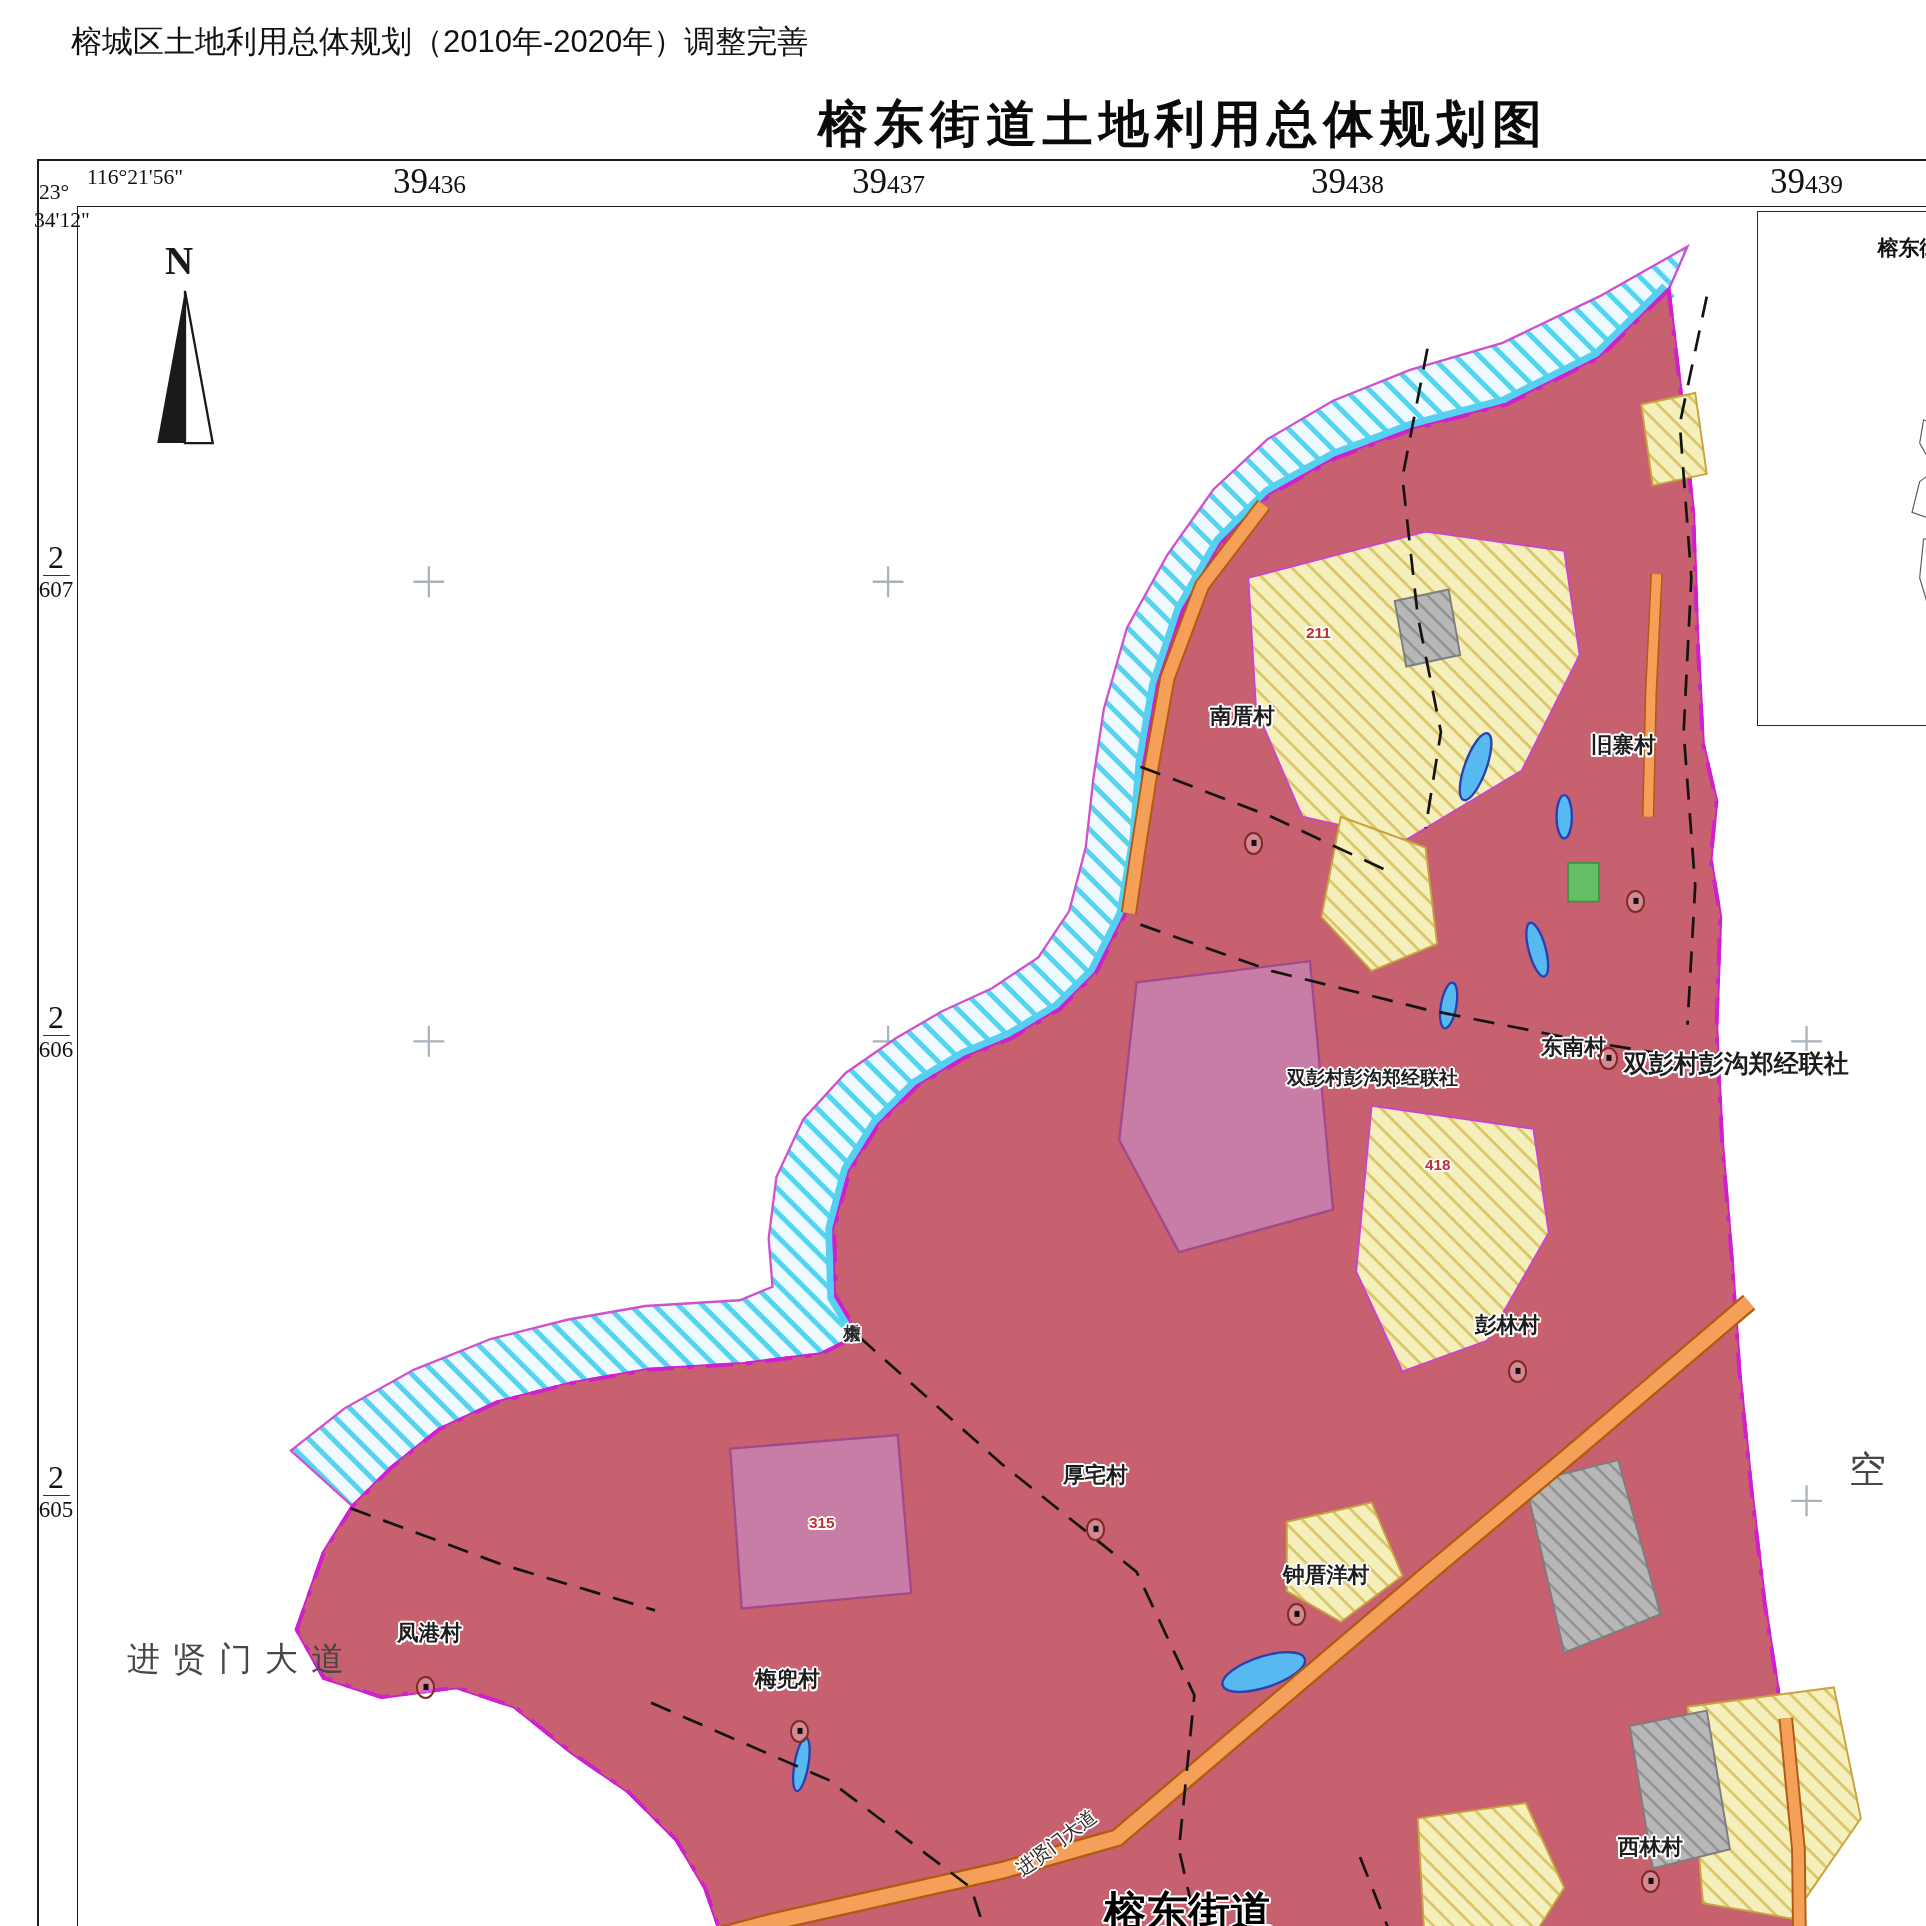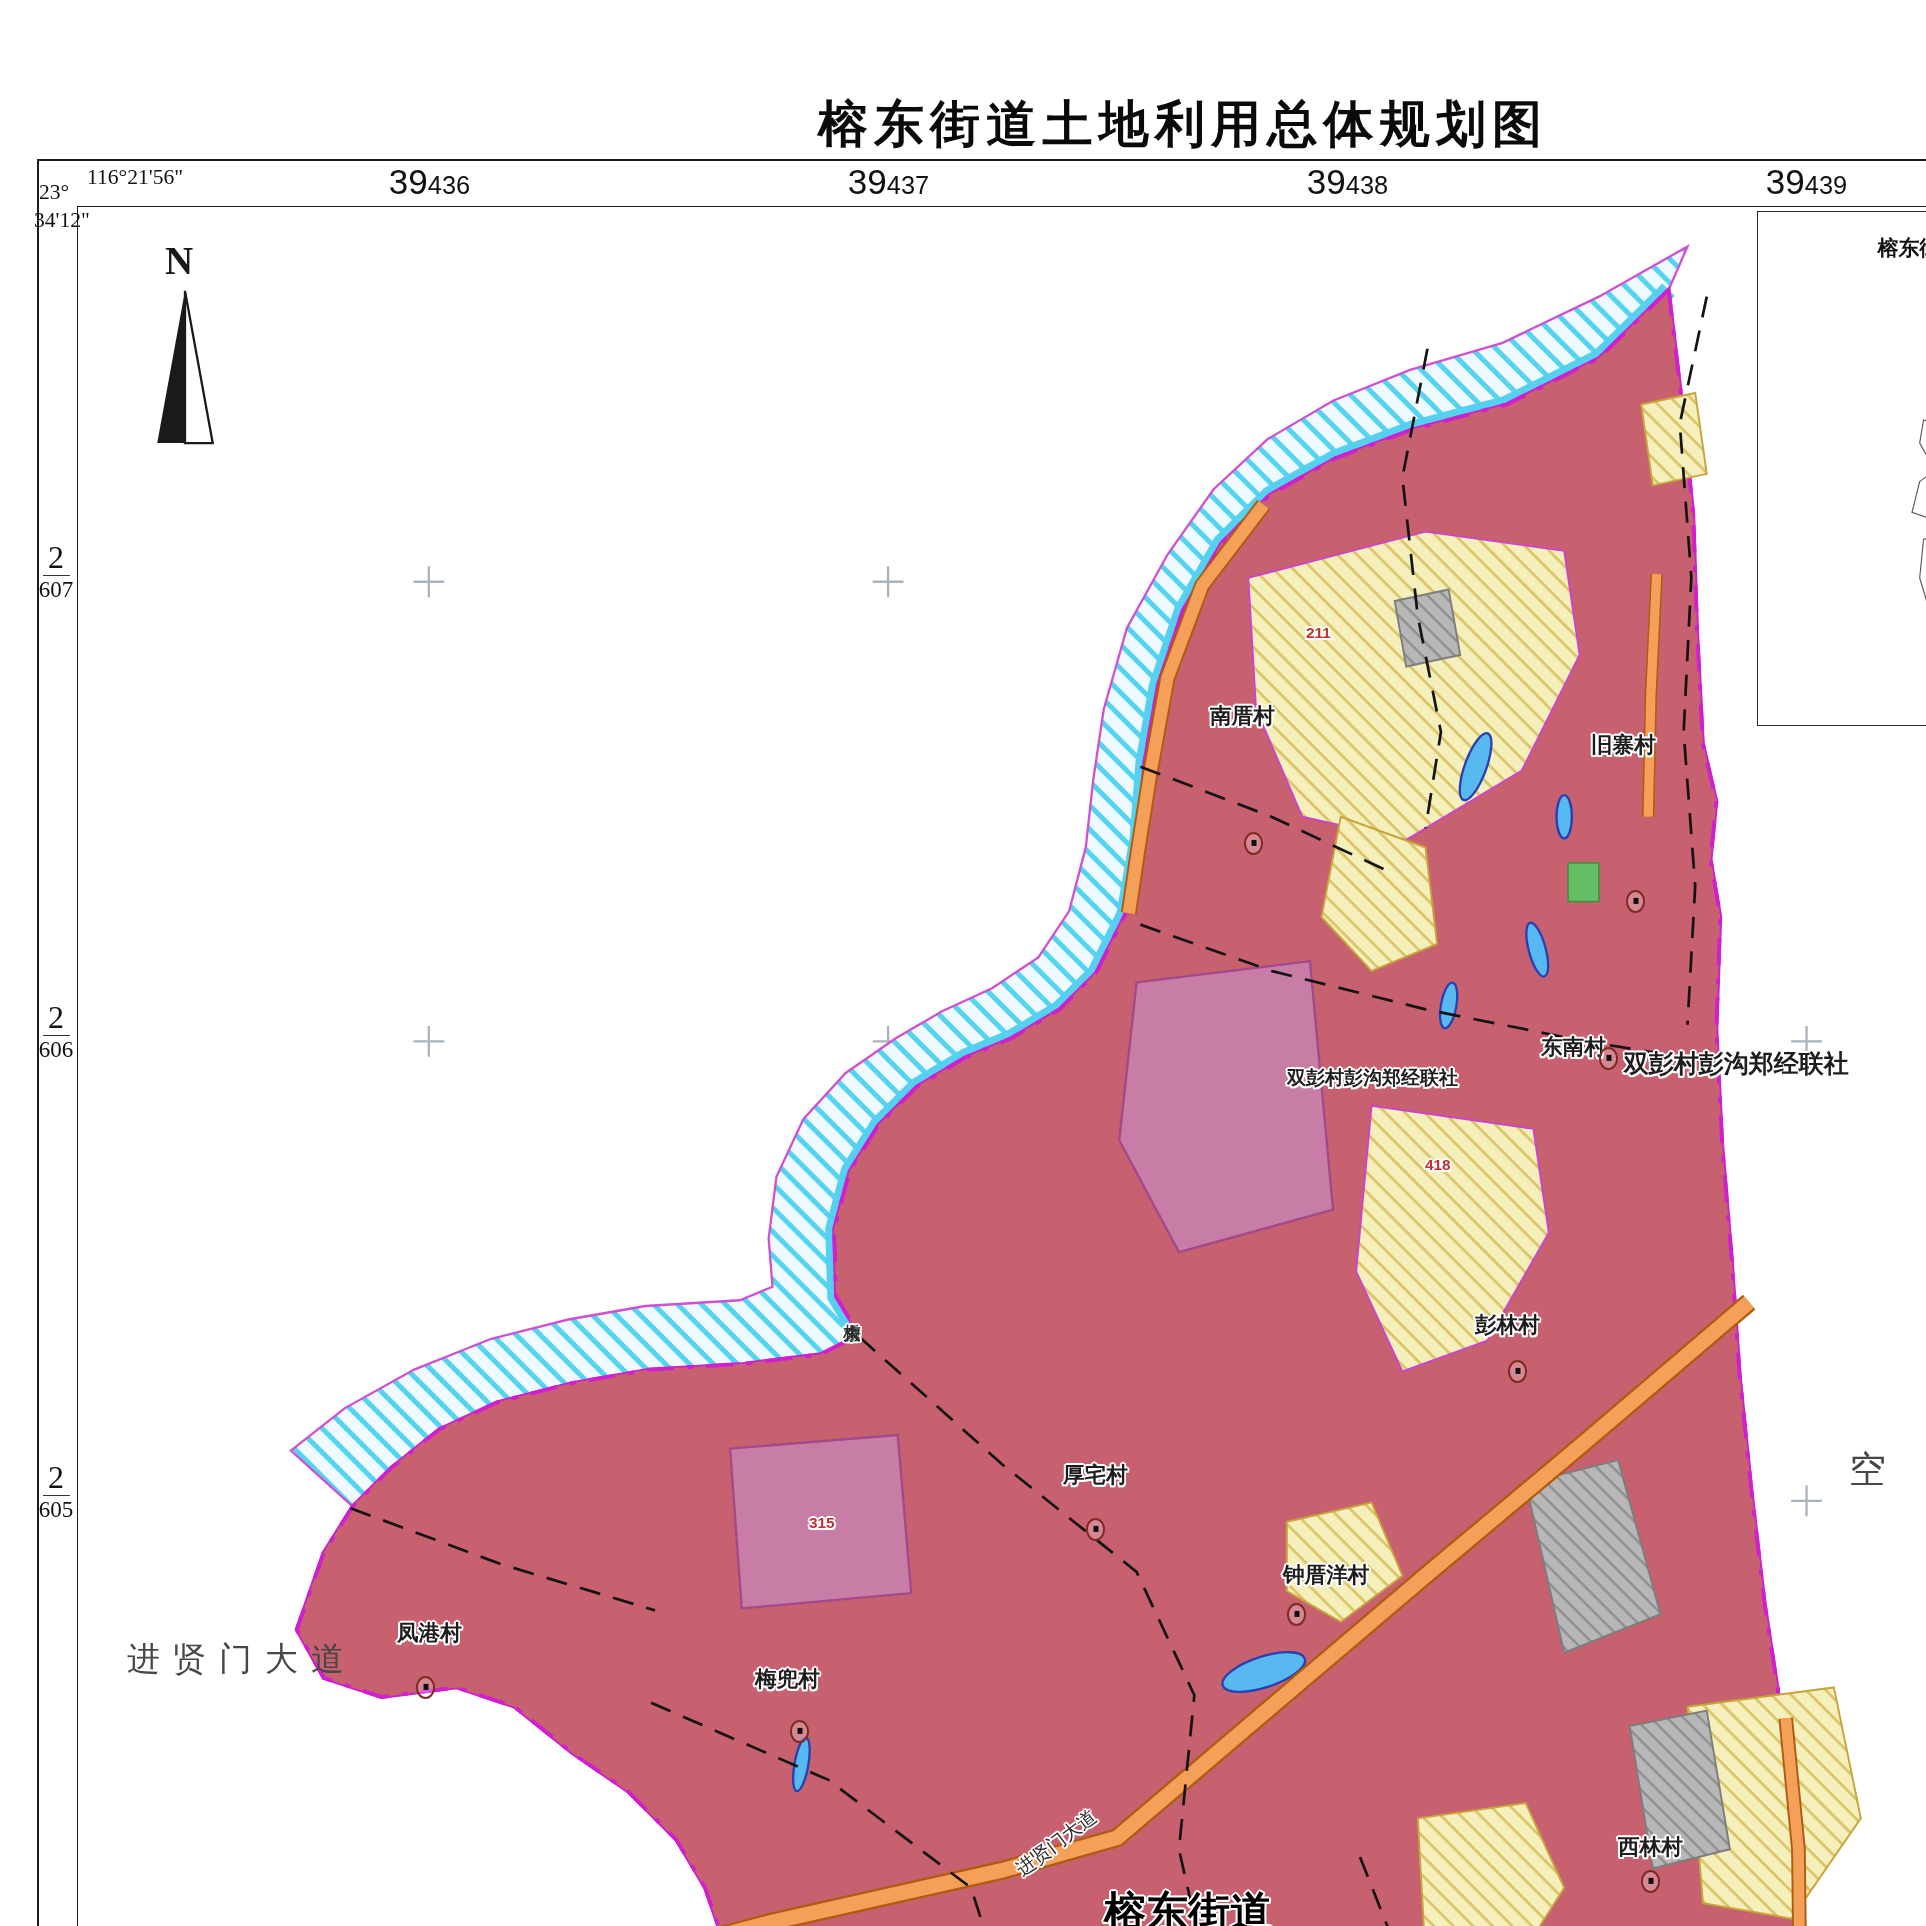--- a/index.html
+++ b/index.html
@@ -2,21 +2,21 @@
 <html style="font-size:6.2px"><head>
 <meta charset="utf-8">
 <style>
   html,body{margin:0;padding:0;background:#fff}
   #page{position:relative;width:2366px;height:2958px;background:#ffffff;overflow:hidden;font-family:"Liberation Sans",sans-serif;color:#1a1a1a}
   .abs{position:absolute}
   .halo{text-shadow:-1.9px 0 0 #fff,1.9px 0 0 #fff,0 -1.9px 0 #fff,0 1.9px 0 #fff,-1.5px -1.5px 0 #fff,1.5px 1.5px 0 #fff,-1.5px 1.5px 0 #fff,1.5px -1.5px 0 #fff}
   
   .frame{position:absolute;border:2.3px solid #1c1c1c}
   .frame.inner{border-width:1.2px}
-  .gx{position:absolute;width:131px;margin-left:-65px;text-align:center;font-family:Liberation Sans, sans-serif;color:#111}
+  .gx{position:absolute;width:131px;margin-left:-65px;text-align:center;font-family:Liberation Serif, serif;color:#111}
   .gx .b{font-size:35px}.gx .s{font-size:25.4px}
   .gy{position:absolute;width:46px;text-align:center;font-family:"Liberation Serif",serif;color:#111}
   .gy .b{display:block;font-size:32px;line-height:.95}
   .gy .s{display:block;font-size:23px;line-height:1}
   .gy .tick{display:block;width:27px;height:1.5px;background:#333;margin:2.3px auto}
   .corner{position:absolute;font-family:"Liberation Serif",serif;font-size:21.6px;color:#111;white-space:nowrap}
   
   .vlabel{position:absolute;font-size:21.6px;font-weight:600;color:#1d1d1d;white-space:nowrap;display:flex;align-items:flex-start}
   .vlabel .txt{text-shadow:-1.9px 0 0 #fff,1.9px 0 0 #fff,0 -1.9px 0 #fff,0 1.9px 0 #fff,-1.5px -1.5px 0 #fff,1.5px 1.5px 0 #fff,-1.5px 1.5px 0 #fff,1.5px -1.5px 0 #fff}
   .vcircle{width:15.4px;height:18.5px;border:2.7px solid #7c2a22;border-radius:50%;display:inline-block;position:relative;margin-right:5.4px;flex:0 0 auto;background:rgba(255,255,255,.25)}
@@ -34,20 +34,21 @@
   #inset .ititle{position:absolute;left:0;top:22.3px;width:100%;text-align:center;font-size:21px;font-weight:700;color:#111}
   
   #hdr{position:absolute;left:71px;top:21px;font-size:31px;color:#111;white-space:nowrap}
   #ttl{position:absolute;left:0;top:91px;width:100%;text-align:center;font-size:50px;font-weight:700;letter-spacing:6.2px;color:#0a0a0a}
 </style>
 </head>
 <body>
 
 <div id="page">
 
+  <div id="hdr">榕城区土地利用总体规划（2010年-2020年）调整完善</div>
   <div id="ttl">榕东街道土地利用总体规划图</div>
 
   <svg class="abs" style="left:0;top:0" width="2366" height="2958" viewBox="0 0 6141 7678">
     <defs>
       <pattern id="riverHatch" patternUnits="userSpaceOnUse" width="44" height="44" patternTransform="rotate(45)">
         <rect width="44" height="44" fill="#eefaff"></rect>
           <rect width="44" height="13" fill="#55d4f0"></rect>
       </pattern>
       <pattern id="yHatch" patternUnits="userSpaceOnUse" width="36" height="36" patternTransform="rotate(45)">
         <rect width="36" height="36" fill="#f5efbc"></rect>

